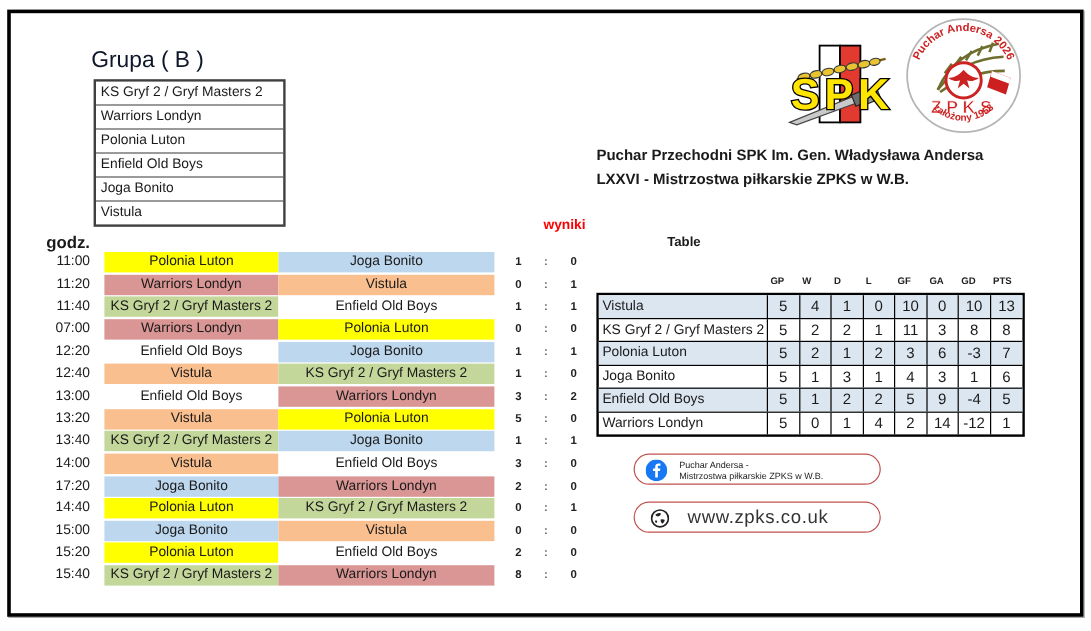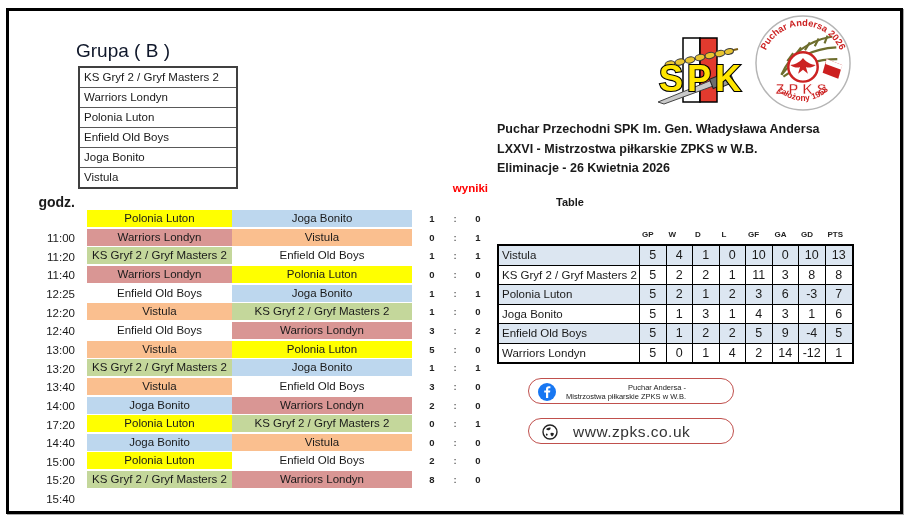--- a/index.html
+++ b/index.html
@@ -20,21 +20,21 @@
   .badge-logo { left:754px; top:14px; }
 
   .event-text { position:absolute; left:497px; top:120px; font-weight:bold; font-size:12.5px; line-height:19.5px; white-space:nowrap; }
 
   .results-header { position:absolute; left:424px; top:182px; width:64px; text-align:right; font-weight:bold; font-size:11.5px; }
   .sched-head-time { position:absolute; left:28px; top:194px; width:47px; text-align:right; font-weight:bold; font-size:14px; }
   .sched-head-pitch { position:absolute; left:87px; top:210px; width:145px; font-weight:bold; font-size:11px; }
 
   .schedule { position:absolute; left:0; top:210px; width:909px; height:280px; }
   .match-row { position:absolute; left:0; width:909px; height:17px; line-height:17px; }
-  .m-time { position:absolute; left:28px; width:47px; text-align:right; font-size:11.5px;margin-top:20px; }
+  .m-time { position:absolute; left:28px; width:47px; text-align:right; font-size:11.5px; }
   .m-home { position:absolute; left:87px; width:145px; height:17px; text-align:center; font-size:11.5px; white-space:nowrap; }
   .m-away { position:absolute; left:232px; width:180px; height:17px; text-align:center; font-size:11.5px; white-space:nowrap; }
   .m-s1, .m-s2, .m-colon { position:absolute; text-align:center; font-weight:bold; font-size:9.5px; color:#222; }
   .m-s1 { left:423px; width:18px; }
   .m-colon { left:448px; width:14px; color:#666; }
   .m-s2 { left:469px; width:18px; }
 
   .table-label { position:absolute; left:556px; top:196px; font-weight:bold; font-size:11px; }
   .standings-header { position:absolute; left:497px; top:230px; display:grid; grid-template-columns:145px repeat(8,26.5px); }
   .standings-header .hcell { text-align:left; font-weight:bold; font-size:8px; color:#222; }
@@ -119,21 +119,20 @@
     <text x="50" y="82" text-anchor="middle" font-family="Liberation Sans, sans-serif" font-size="15" font-weight="bold" fill="#cc2222" stroke="#ffffff" stroke-width="0.6" letter-spacing="4">ZPKS</text>
     <text font-family="Liberation Sans, sans-serif" font-size="8.5" font-weight="bold" fill="#cc2222">
       <textPath href="#arcBottom" startOffset="50%" text-anchor="middle">założony 1953</textPath>
     </text>
   </svg>
 </div>
 
 <div class="event-text">
   <div>Puchar Przechodni SPK Im. Gen. Władysława Andersa</div>
   <div>LXXVI - Mistrzostwa piłkarskie ZPKS w W.B.</div>
-  <div>Eliminacje - 26 Kwietnia 2026</div>
 </div>
 
 <div class="results-header" style="color: rgb(255, 0, 0);">wyniki</div>
 <div class="sched-head-time">godz.</div>
 <div class="sched-head-pitch">Boisko [ 2 ]</div>
 
 <div class="schedule">
     <div class="match-row" style="top: 0px;">
       <div class="m-time">11:00</div>
       <div class="m-home" style="background: rgb(255, 255, 0);">Polonia Luton</div>
@@ -152,21 +151,21 @@
     </div>
     <div class="match-row" style="top: 37.3px;">
       <div class="m-time">11:40</div>
       <div class="m-home" style="background: rgb(196, 215, 155);">KS Gryf 2 / Gryf Masters 2</div>
       <div class="m-away" style="background: rgb(255, 255, 255);">Enfield Old Boys</div>
       <div class="m-s1">1</div>
       <div class="m-colon">:</div>
       <div class="m-s2">1</div>
     </div>
     <div class="match-row" style="top: 55.95px;">
-      <div class="m-time">12:25</div>
+      <div class="m-time">07:00</div>
       <div class="m-home" style="background: rgb(217, 150, 148);">Warriors Londyn</div>
       <div class="m-away" style="background: rgb(255, 255, 0);">Polonia Luton</div>
       <div class="m-s1">0</div>
       <div class="m-colon">:</div>
       <div class="m-s2">0</div>
     </div>
     <div class="match-row" style="top: 74.6px;">
       <div class="m-time">12:20</div>
       <div class="m-home" style="background: rgb(255, 255, 255);">Enfield Old Boys</div>
       <div class="m-away" style="background: rgb(189, 215, 238);">Joga Bonito</div>
@@ -330,21 +329,21 @@
       <div class="val">0</div>
       <div class="val">1</div>
       <div class="val">4</div>
       <div class="val">2</div>
       <div class="val">14</div>
       <div class="val">-12</div>
       <div class="val">1</div>
     </div>
   </div>
 
-<div class="pill fb-box" style="border: 1.5px solid rgb(192, 80, 77); text-align: right;">
+<div class="pill fb-box" style="border: 1.5px solid rgb(192, 80, 77);">
   <svg class="fb-icon" width="18" height="18" viewBox="0 0 18 18">
     <circle cx="9" cy="9" r="9" fill="#1877F2"></circle>
     <path d="M10.2 15 V9.6 h1.8 l0.3-2.1 h-2.1 V6.2 c0-0.6 0.2-1 1.1-1 h1.1 V3.3 c-0.2 0-0.9-0.1-1.6-0.1 c-1.7 0-2.8 1-2.8 2.8 v1.5 H6.2 v2.1 H8 V15 Z" fill="#ffffff"></path>
   </svg>
   <div class="fb-text">
     <div>Puchar Andersa -</div>
     <div>Mistrzostwa piłkarskie ZPKS w W.B.</div>
   </div>
 </div>
 

